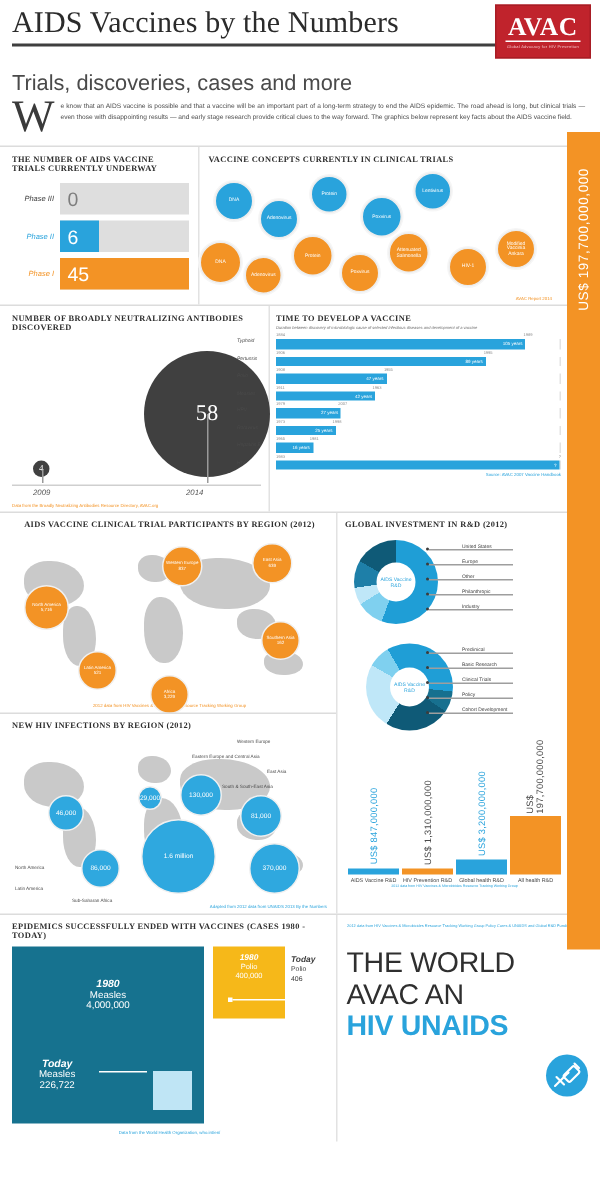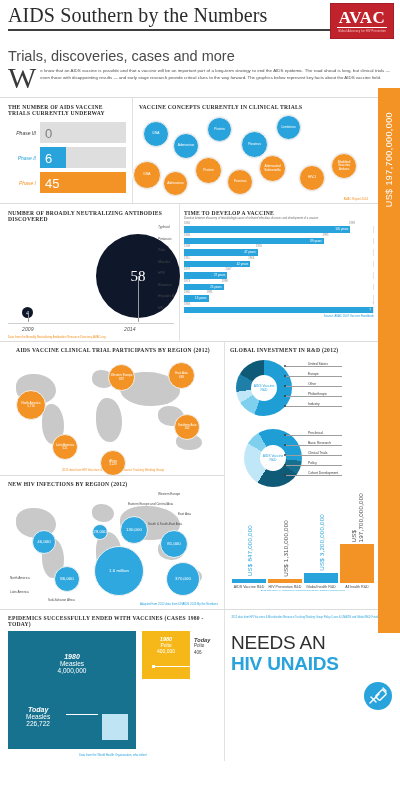--- a/index.html
+++ b/index.html
@@ -85,21 +85,21 @@
   .orange-stripe {
     position: absolute; right: 0; top: 0; width: 22px;
     background: #f39325;
   }
 
   
   .row2 { display: flex; border-top: 1px solid #dcdcdc; }
   .bnab { width: 180px; padding: 6px 5px 2px 8px; border-right: 1px solid #e2e2e2; position: relative; }
   .bnab-plot { position: relative; height: 96px; margin-top: 4px; }
   .circle58 {
-    position: absolute; border-radius: 50%; background: #0f172a;
+    position: absolute; border-radius: 50%; background: #404040;
     display: flex; align-items: center; justify-content: center;
     color: #fff; font-family: "Liberation Serif", serif;
   }
   .stem { position: absolute; width: 1px; background: #9a9a9a; }
   .bnab-axis { position: relative; height: 12px; border-top: 1px solid #cfcfcf; margin-top: 1px; }
   .bnab-axis span { position: absolute; top: 2px; font-style: italic; font-size: 5.2px; color: #555; }
 
   .ttd { flex: 1; padding: 6px 26px 2px 4px; position: relative; }
   .ttd-sub { font-size: 2.7px; color: #6f6f6f; font-style: italic; margin: 1px 0 2px; }
   .ttd-row { margin-bottom: 1px; position: relative; }
@@ -183,21 +183,21 @@
     width: 28px; height: 28px; border-radius: 50%; background: #29a3dc;
     align-self: flex-end; margin-top: 8px; position: relative;
   }
 </style>
 </head>
 <body>
 
 <div class="page">
 
   <div class="header">
-    <div class="main-title">AIDS Southern by the Numbers</div>
+    <div class="main-title">AIDS Vaccines by the Numbers</div>
     <div class="title-rule"></div>
     <div class="avac-logo">
       <div class="avac-word">AVAC</div>
       <div class="avac-sub">Global Advocacy for HIV Prevention</div>
     </div>
   </div>
 
   <div class="subtitle">Trials, discoveries, cases and more</div>
   <div class="lede">
     <div class="dropcap">W</div>
@@ -573,21 +573,22 @@
           </div>
         </div>
 
       </div>
       <div class="src blue" style="text-align:center;margin-top:4px">Data from the World Health Organization, who.int/en/</div>
     </div>
 
     <div class="closing">
       <div class="closing-src">2012 data from HIV Vaccines &amp; Microbicides Resource Tracking Working Group Policy Cures &amp; UNAIDS and Global R&amp;D Funding Forecast</div>
       <div class="big-claim">
-        <div>NEEDS AN</div>
+        <div>THE WORLD</div>
+        <div>AVAC AN</div>
         <div class="hl">HIV UNAIDS</div>
       </div>
       <div class="syringe">
         <svg viewBox="0 0 28 28" width="28" height="28" aria-hidden="true">
           <g stroke="#fff" stroke-width="1.4" fill="none" stroke-linecap="round">
             <line x1="6" y1="21" x2="15" y2="12"></line>
             <line x1="7" y1="15" x2="12" y2="20"></line>
             <rect x="14" y="8" width="6" height="10" rx="1.2" transform="rotate(45 17 13)"></rect>
             <line x1="19" y1="6" x2="22" y2="9"></line>
           </g>

